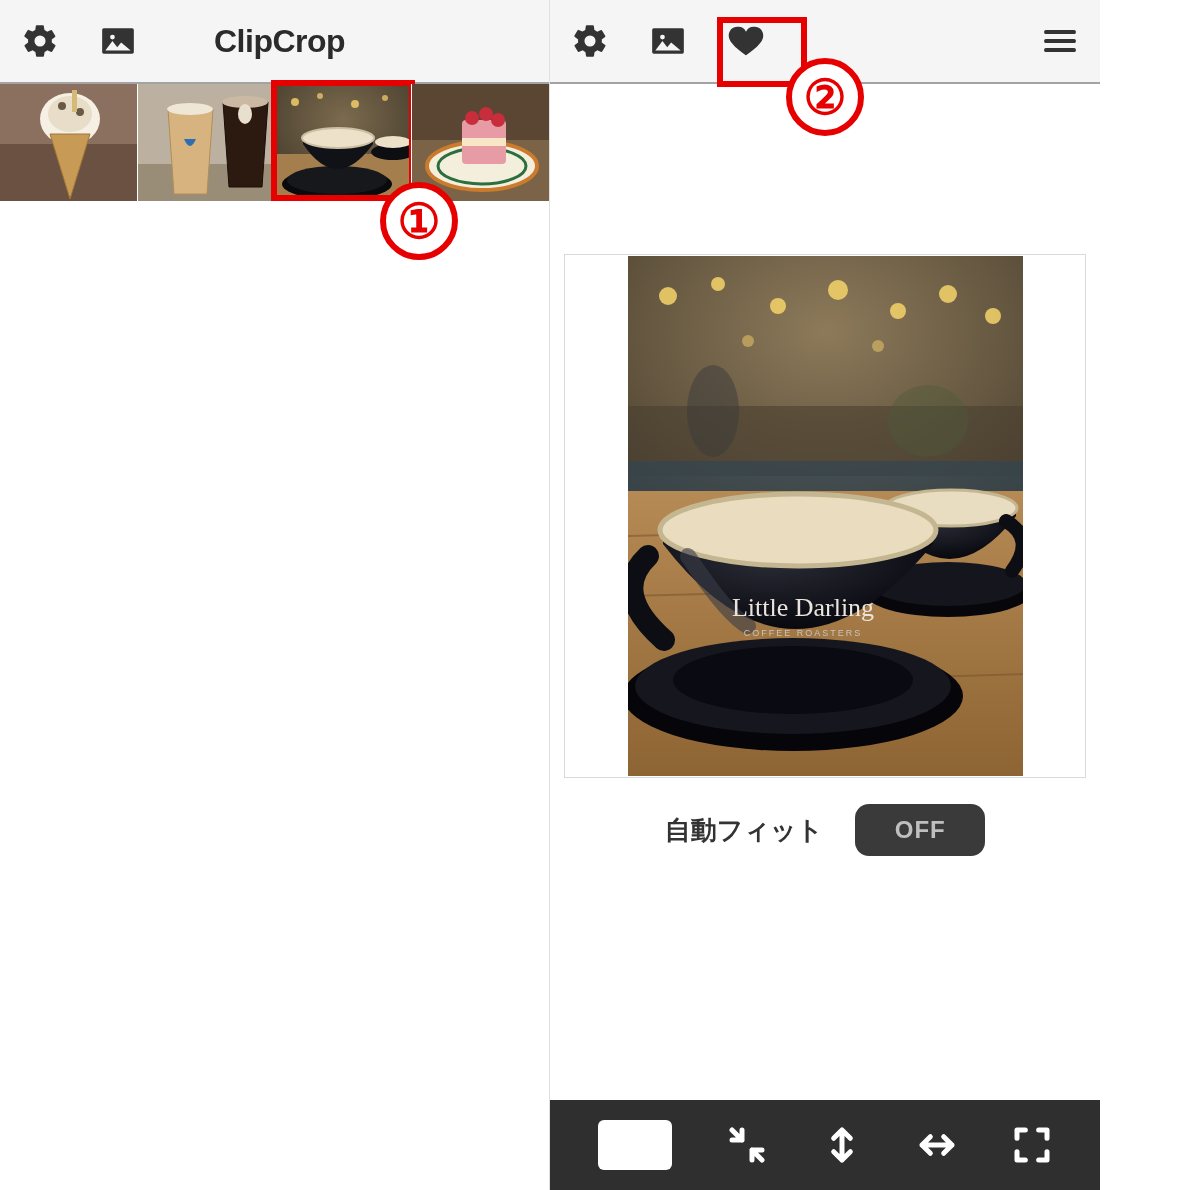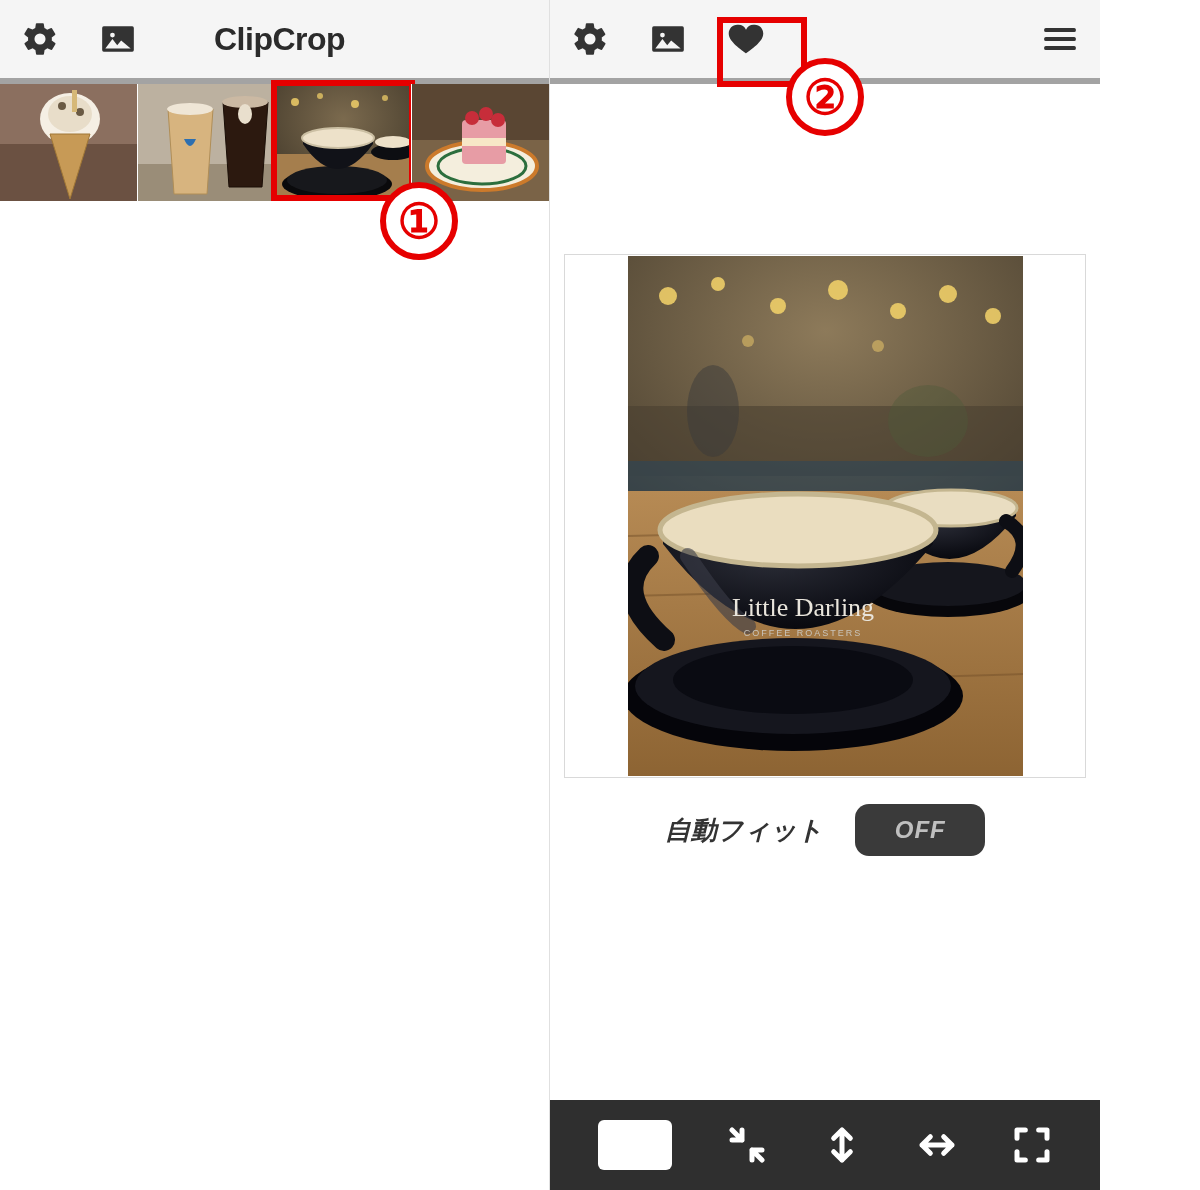--- a/index.html
+++ b/index.html
@@ -17,21 +17,21 @@
     position: relative;
     background: #fff;
     border-right: 1px solid #e0e0e0;
   }
   .pane.right { border-right: none; }
 
   
   .topbar {
     height: 84px;
     background: #f5f5f5;
-    border-bottom: 6px solid #a3a3a3;
+    border-bottom: 2px solid #a3a3a3;
     display: flex;
     align-items: center;
     padding: 0 18px;
     position: relative;
   }
   .app-title {
     font-size: 32px;
     font-weight: 900;
     letter-spacing: -0.5px;
     color: #2b2b2b;
@@ -110,21 +110,20 @@
   }
 
   .fit-row {
     margin-top: 26px;
     display: flex;
     align-items: center;
     gap: 32px;
     font-size: 26px;
     font-weight: 600;
     color: #333;
-    font-style: italic;
   }
   .toggle-pill {
     width: 130px; height: 52px;
     border-radius: 14px;
     background: #3a3a3a;
     color: #bfbfbf;
     font-size: 24px;
     font-weight: 800;
     display: flex; align-items: center; justify-content: center;
     letter-spacing: 1px;

